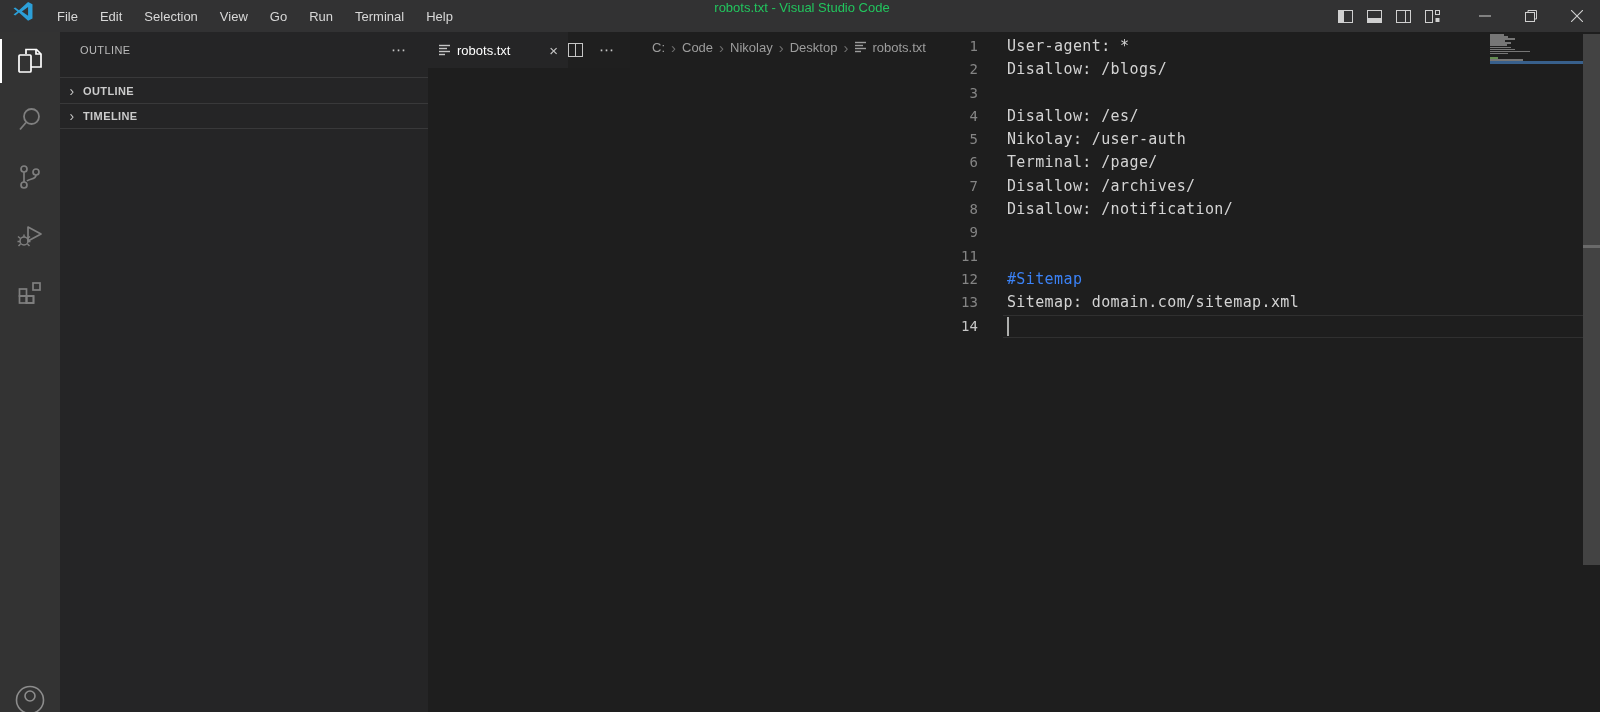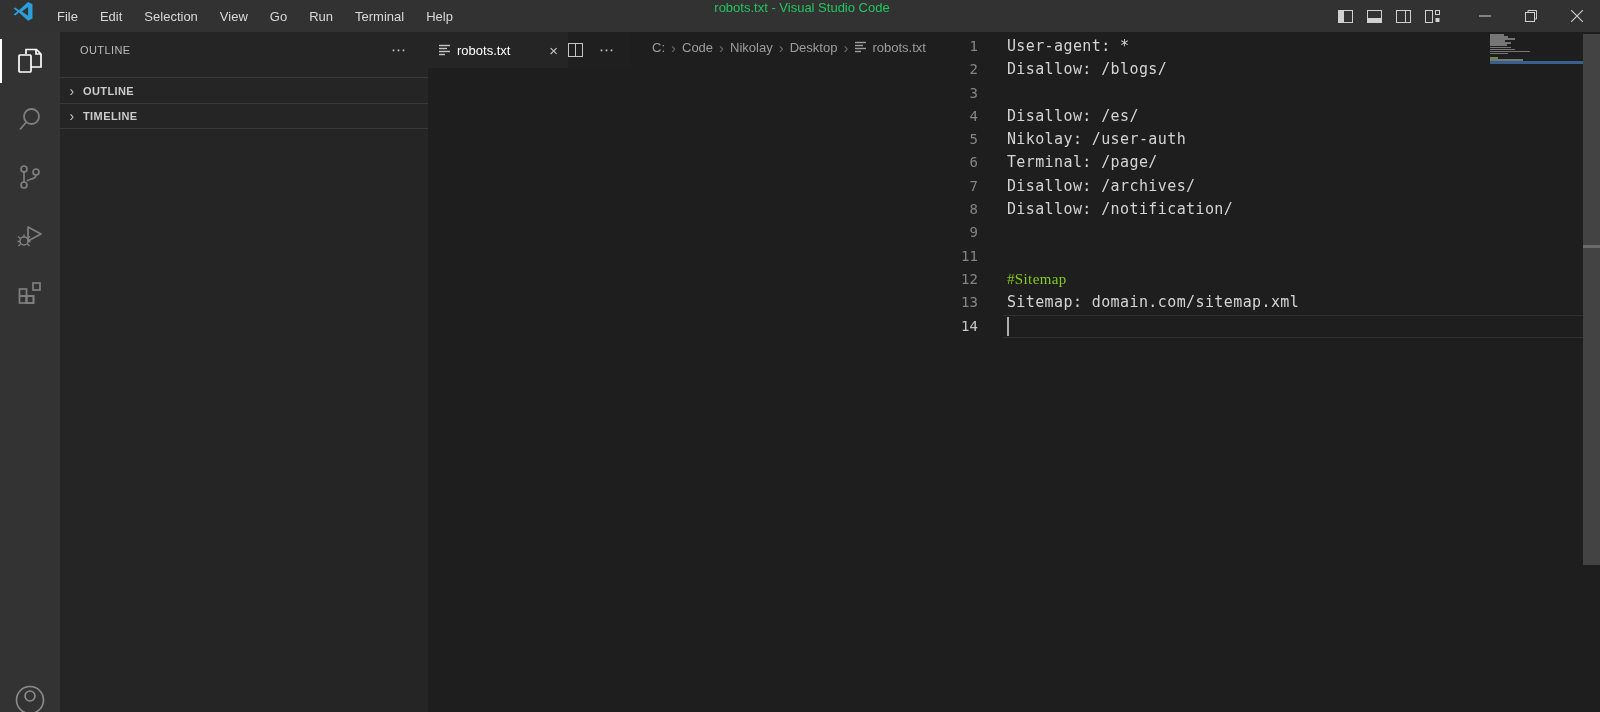--- a/index.html
+++ b/index.html
@@ -65,21 +65,21 @@
 
   
   .editor-main { position:relative; flex:1; overflow:hidden;
     font-family:"DejaVu Sans Mono","Liberation Mono",monospace; font-size:15px; }
   .code-lines { position:absolute; top:3px; left:0; right:110px; }
   .code-line { position:relative; height:23.3px; line-height:23.3px; white-space:pre;
     display:flex; }
   .gutter { width:52px; flex:0 0 auto; text-align:right; color:#858585; font-size:14px; }
   .gutter.cur { color:#c6c6c6; }
   .ltext { padding-left:29px; color:#d4d4d4; letter-spacing:0.4px; }
-  .ltext.comment { color:#84cc16;font-family:Liberation Serif, serif; }
+  .ltext.comment { color:#3b82f6; }
   .curline-box { position:absolute; left:77px; width:985px; top:0; height:23.3px;
     border-top:1px solid #303030; border-bottom:1px solid #303030; }
   .cursor { position:absolute; left:81px; top:2px; width:2px; height:19px; background:#aeafad; }
 
   
   .minimap { position:absolute; top:2px; right:17px; width:93px; }
   .mm-row { height:1.55px; margin-bottom:0.55px; }
   .mm-bar { height:100%; background:rgba(205,205,205,0.5); }
   .mm-bar.comment { background:rgba(106,153,85,0.9); }
   .mm-current { height:2.4px; width:93px; background:#38608c; margin-top:0.6px; }

